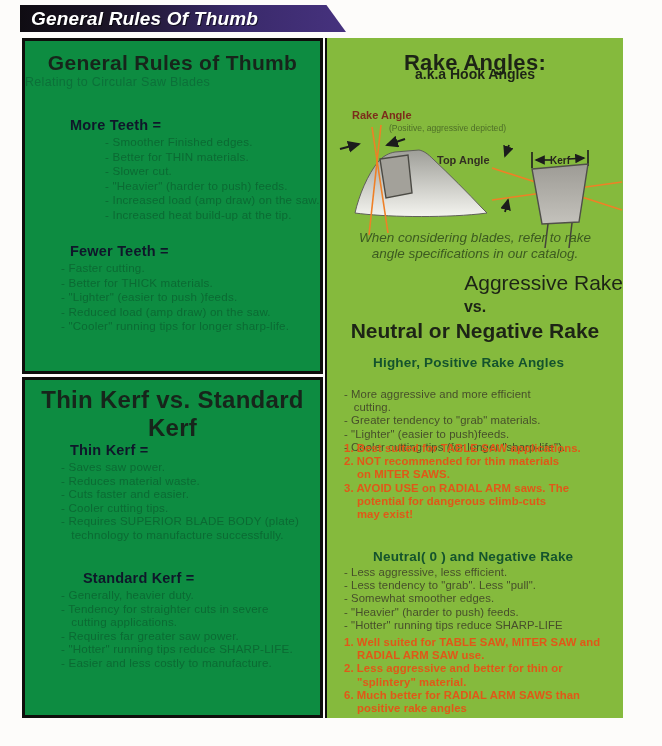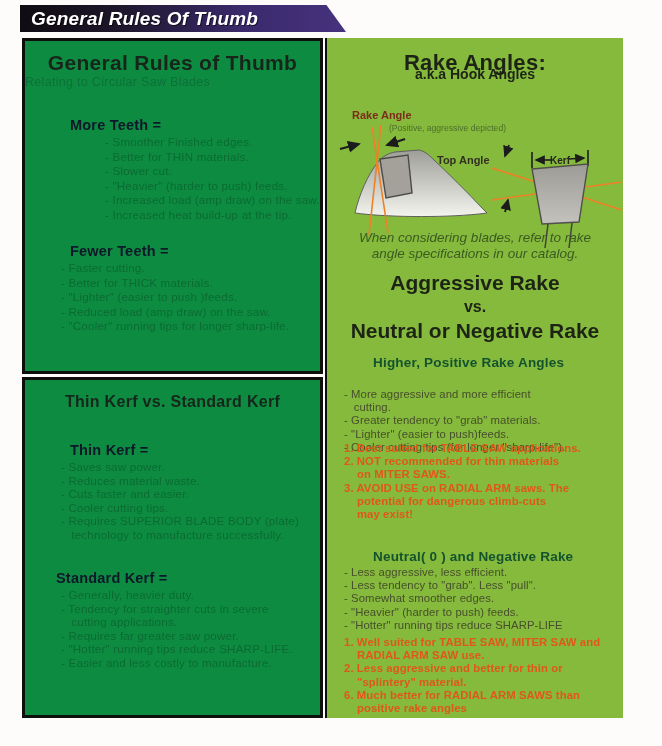--- a/index.html
+++ b/index.html
@@ -35,42 +35,42 @@
     position:absolute;top:34px;left:0;width:100%;text-align:left;
     color:#0c7039;font-size:12.5px;letter-spacing:.3px;
   }
   .sec-head{
     position:absolute;font-weight:bold;font-size:14.5px;color:#0f172a;letter-spacing:.2px;
   }
   .list{
     position:absolute;font-size:11.6px;color:#0b6a33;line-height:14.6px;
     white-space:pre-wrap;letter-spacing:.2px;
   }
-  .p2-title{top:13px;font-size:16px;}
+  .p2-title{top:6px;font-size:24px;}
   .list-tight{line-height:13.6px;}
   
   .right-panel{
     position:absolute;left:325px;top:38px;width:298px;height:680px;
     background:#85ba3d;border-left:2px solid #0e0e0c;box-sizing:border-box;
   }
   .r-title{
     position:absolute;top:12px;left:0;width:100%;text-align:center;
     font-weight:bold;font-size:22px;color:#1d2416;letter-spacing:.3px;
   }
   .r-sub{
     position:absolute;top:28px;left:0;width:100%;text-align:center;
     font-weight:bold;font-size:14px;color:#1d2416;
   }
   .diagram{position:absolute;left:2px;top:62px;width:294px;height:170px;}
   .catalog-note{
     position:absolute;top:192px;left:0;width:100%;text-align:center;
     font-style:italic;font-size:13.5px;line-height:16px;color:#3c5a20;
     white-space:pre-wrap;
   }
-  .vs1{position:absolute;top:233px;left:0;width:100%;text-align:center;font-weight:bold;font-size:21px;color:#1d2416;}
+  .vs1{position:absolute;top:233px;left:0;width:100%;text-align:right;font-weight:normal;font-size:21px;color:#1d2416;}
   .vs2{position:absolute;top:260px;left:0;width:100%;text-align:center;font-weight:bold;font-size:16px;color:#1d2416;}
   .vs3{position:absolute;top:281px;left:0;width:100%;text-align:center;font-weight:bold;font-size:21px;color:#1d2416;}
   .r-sec-head{
     position:absolute;left:22px;font-weight:bold;font-size:13.5px;color:#14532d;letter-spacing:.2px;padding-left:24px;
   }
   .r-list{
     position:absolute;left:17px;width:274px;font-size:11.3px;line-height:13.2px;
     color:#474f2b;white-space:pre-wrap;letter-spacing:.1px;
   }
   .r-orange{
@@ -107,21 +107,21 @@
 
   <div class="panel panel-left-bottom">
     <div class="p-title p2-title">Thin Kerf vs. Standard Kerf</div>
     <div class="sec-head" style="left:45px;top:62px;">Thin Kerf =</div>
     <div class="list list-tight" style="left:36px;top:80px;">- Saves saw power.
 - Reduces material waste.
 - Cuts faster and easier.
 - Cooler cutting tips.
 - Requires SUPERIOR BLADE BODY (plate)
    technology to manufacture successfully.</div>
-    <div class="sec-head" style="left:31px;top:190px;">Standard Kerf =</div>
+    <div class="sec-head" style="left:58px;top:190px;">Standard Kerf =</div>
     <div class="list list-tight" style="left:36px;top:208px;">- Generally, heavier duty.
 - Tendency for straighter cuts in severe
    cutting applications.
 - Requires far greater saw power.
 - "Hotter" running tips reduce SHARP-LIFE.
 - Easier and less costly to manufacture.</div>
   </div>
 
   <div class="right-panel">
     <div class="r-title">Rake Angles:</div>

